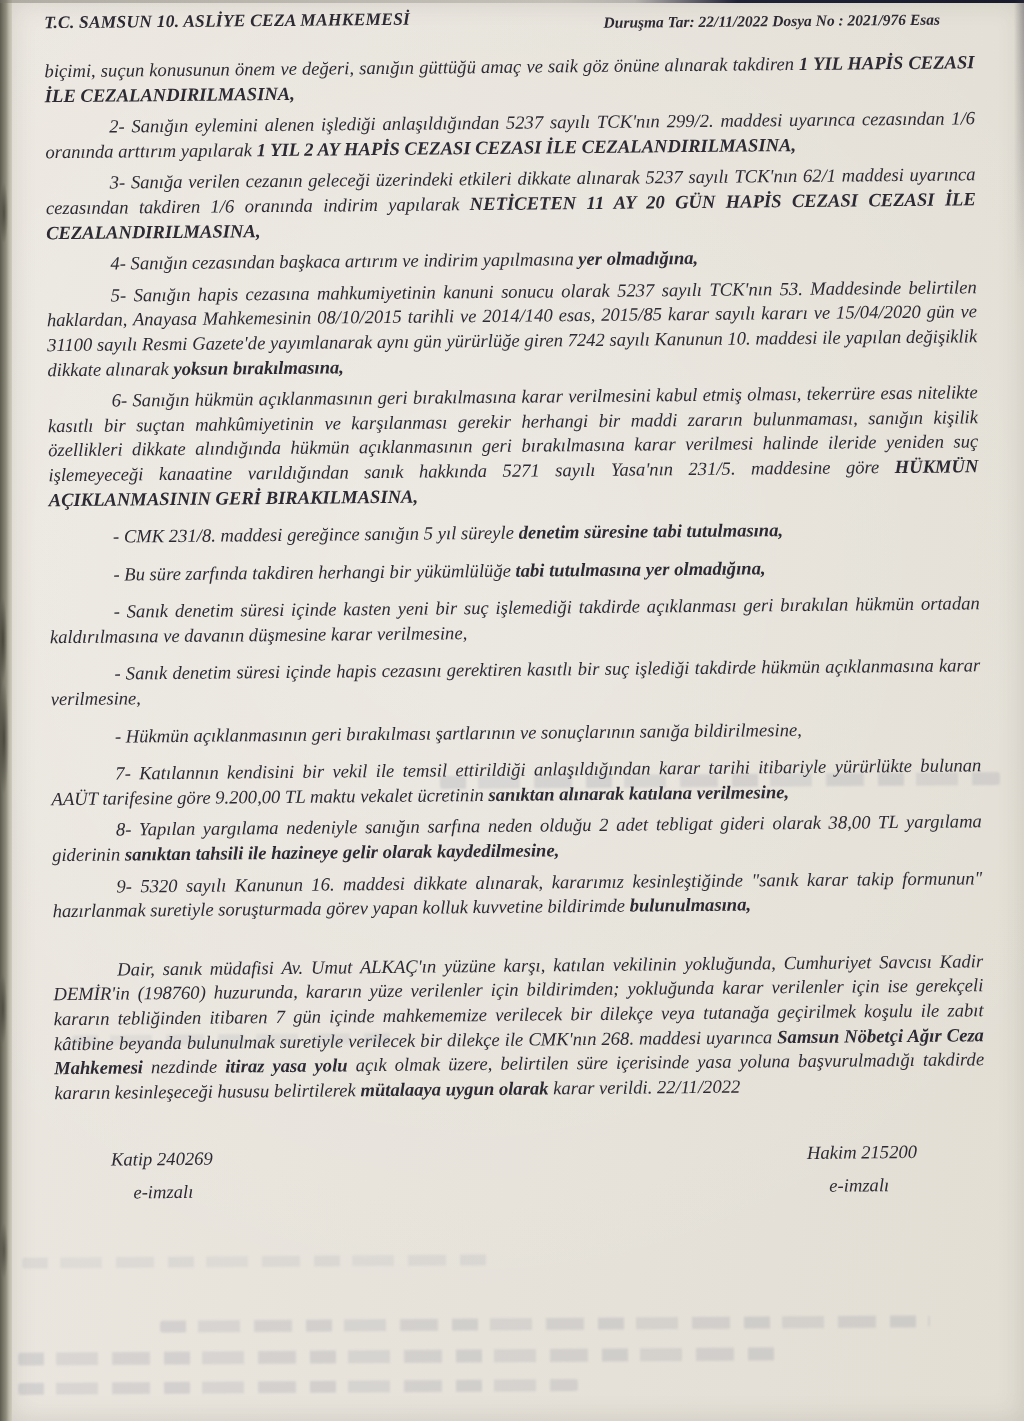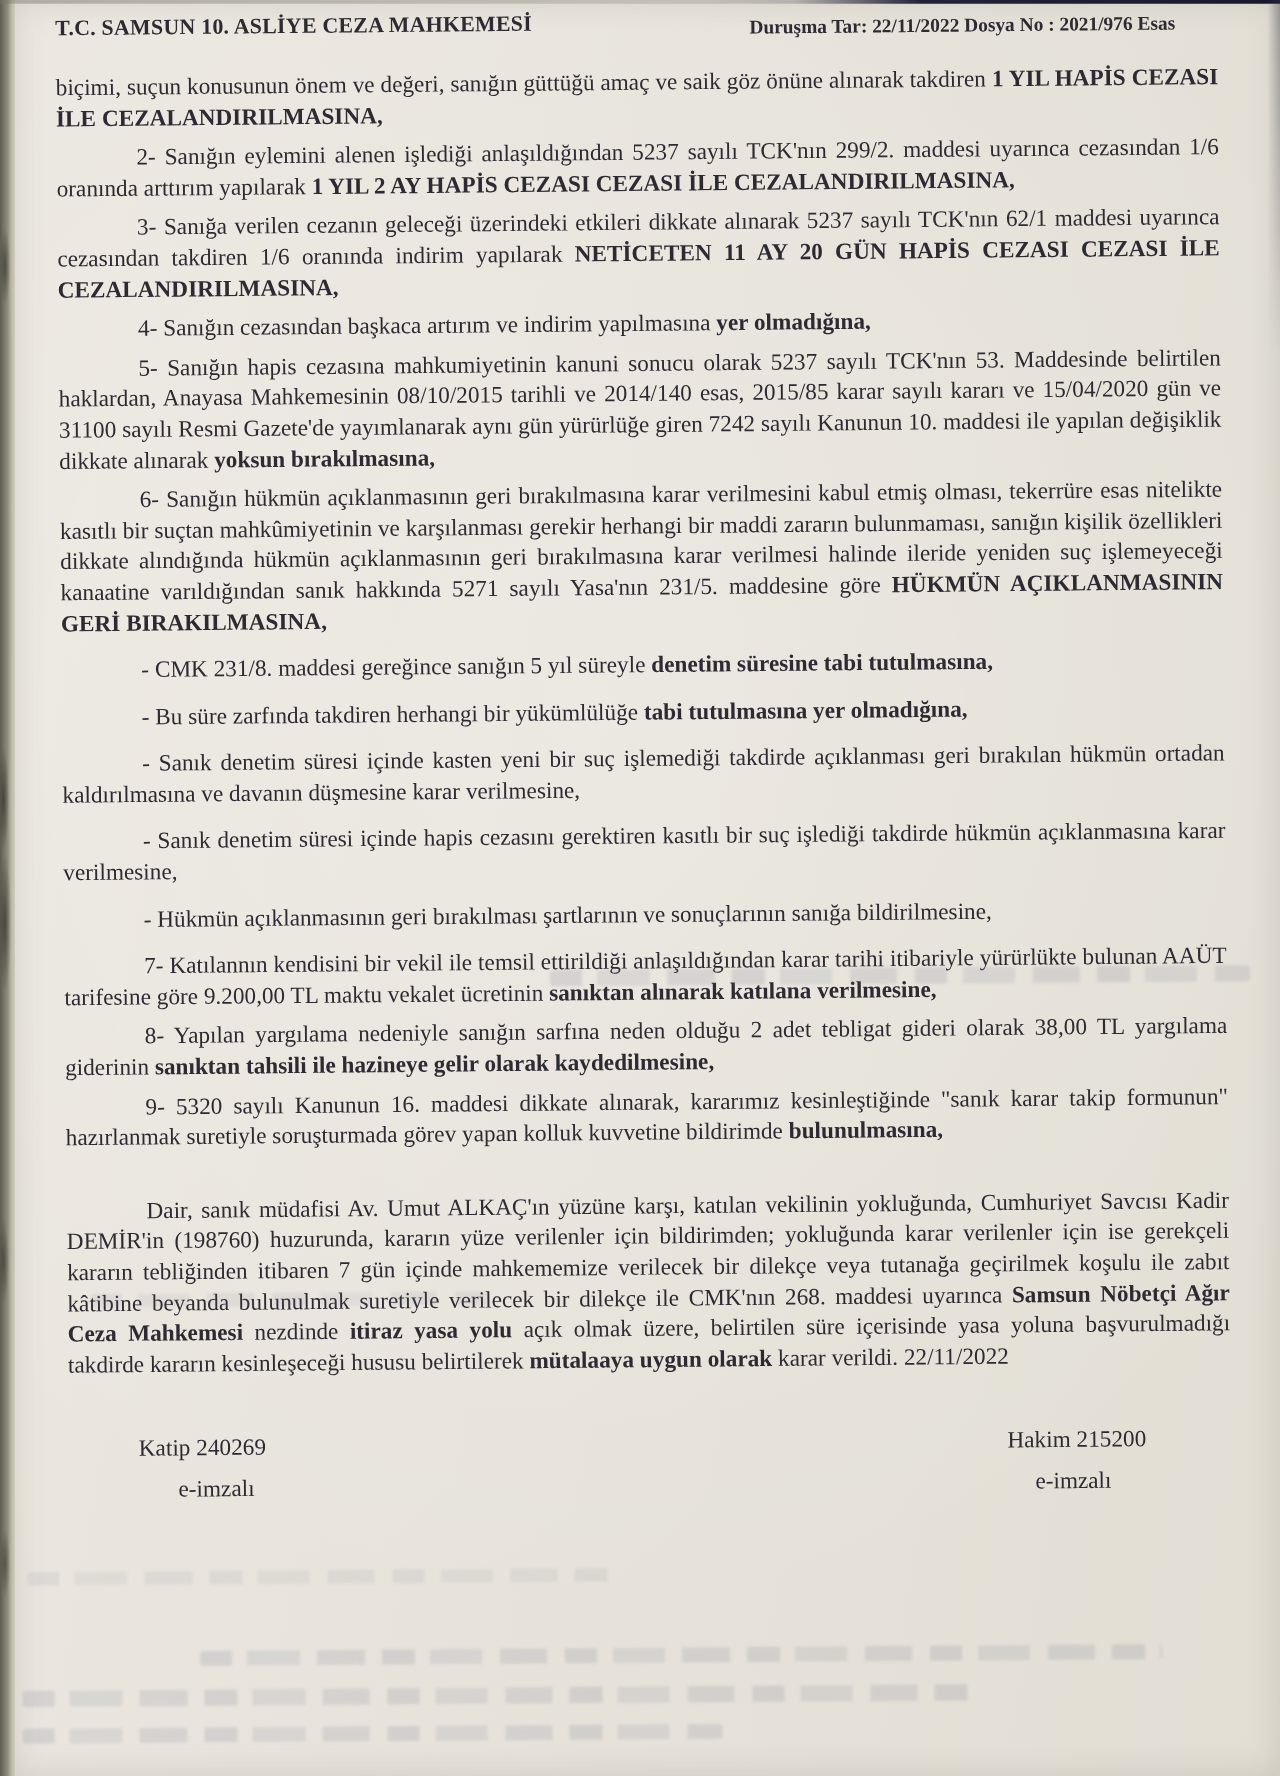--- a/index.html
+++ b/index.html
@@ -8,20 +8,21 @@
     background:#9b988b;
     font-family:"Liberation Serif","DejaVu Serif",serif;
   }
   
   .page{
     position:absolute;left:10px;top:0;right:0;bottom:0;
     background:
       radial-gradient(120% 90% at 45% 40%, rgba(255,255,255,.20), rgba(255,255,255,0) 60%),
       linear-gradient(100deg,#ece8e1 0%,#e7e3db 45%,#e2ded4 100%);
     box-shadow:inset 0 0 26px rgba(90,85,70,.18);
+    font-style:italic;
   }
   
   .edge-left{
     position:absolute;left:0;top:0;width:12px;height:100%;
     background:
       linear-gradient(90deg,#5d5b50 0,#777566 3px,#8f8c7d 6px,#b9b6a7 9px,#cfccbd 12px);
   }
   .edge-left::after{
     content:"";position:absolute;inset:0;
     background:
@@ -66,21 +67,21 @@
   .paras p.indent{text-indent:64px;}
   .paras p.gap-md{margin-top:13px;}
   .paras p.closing{margin-top:34px;}
   .paras .b{font-weight:bold;}
   
   .signatures{
     display:flex;justify-content:space-between;
     margin-top:44px;padding-left:56px;padding-right:68px;
     font-size:18.6px;
   }
-  .sig-block{display:flex;flex-direction:column;gap:11px;text-align:center;}
+  .sig-block{display:flex;flex-direction:column;gap:11px;}
   .sig-block .sub{padding-left:22px;}
   .sig-right{text-align:left;}
   
   .ghost{
     position:absolute;border-radius:3px;filter:blur(1.3px);
     background:repeating-linear-gradient(90deg,
       rgba(105,110,138,.30) 0 26px, rgba(105,110,138,0) 26px 38px,
       rgba(105,110,138,.24) 38px 80px, rgba(105,110,138,0) 80px 94px,
       rgba(105,110,138,.28) 94px 132px, rgba(105,110,138,0) 132px 146px);
     opacity:.55;transform:rotate(-0.4deg);

